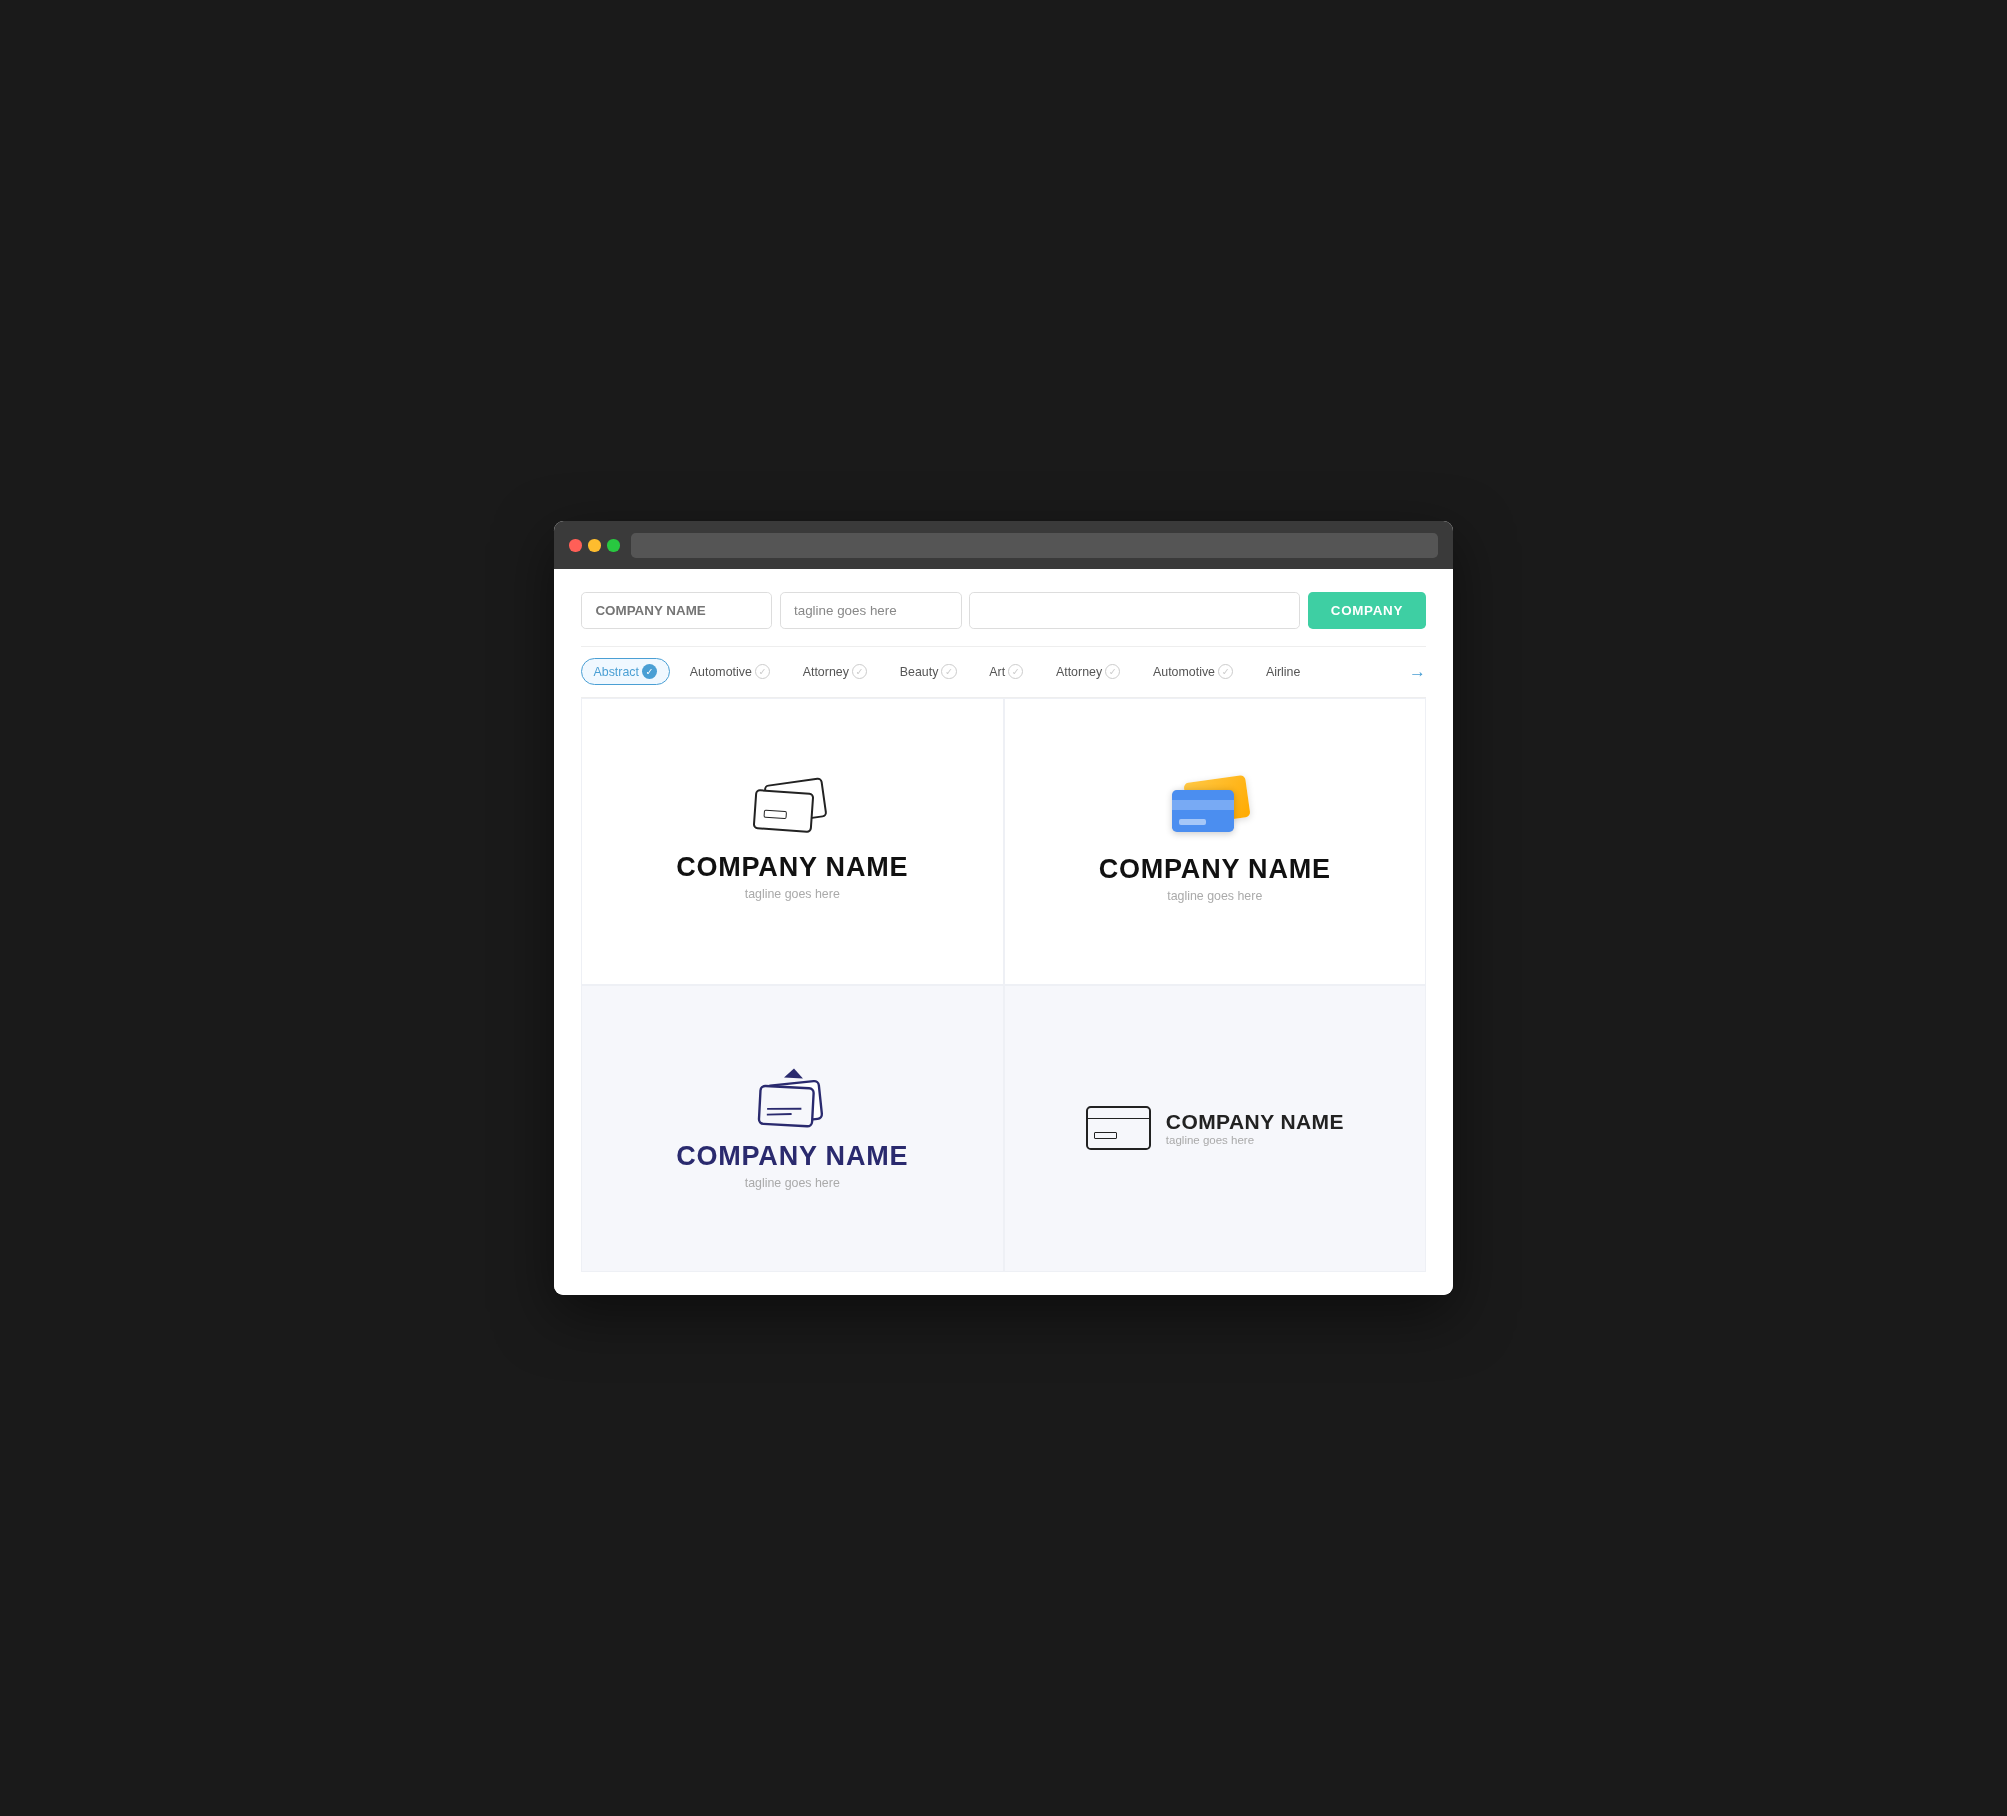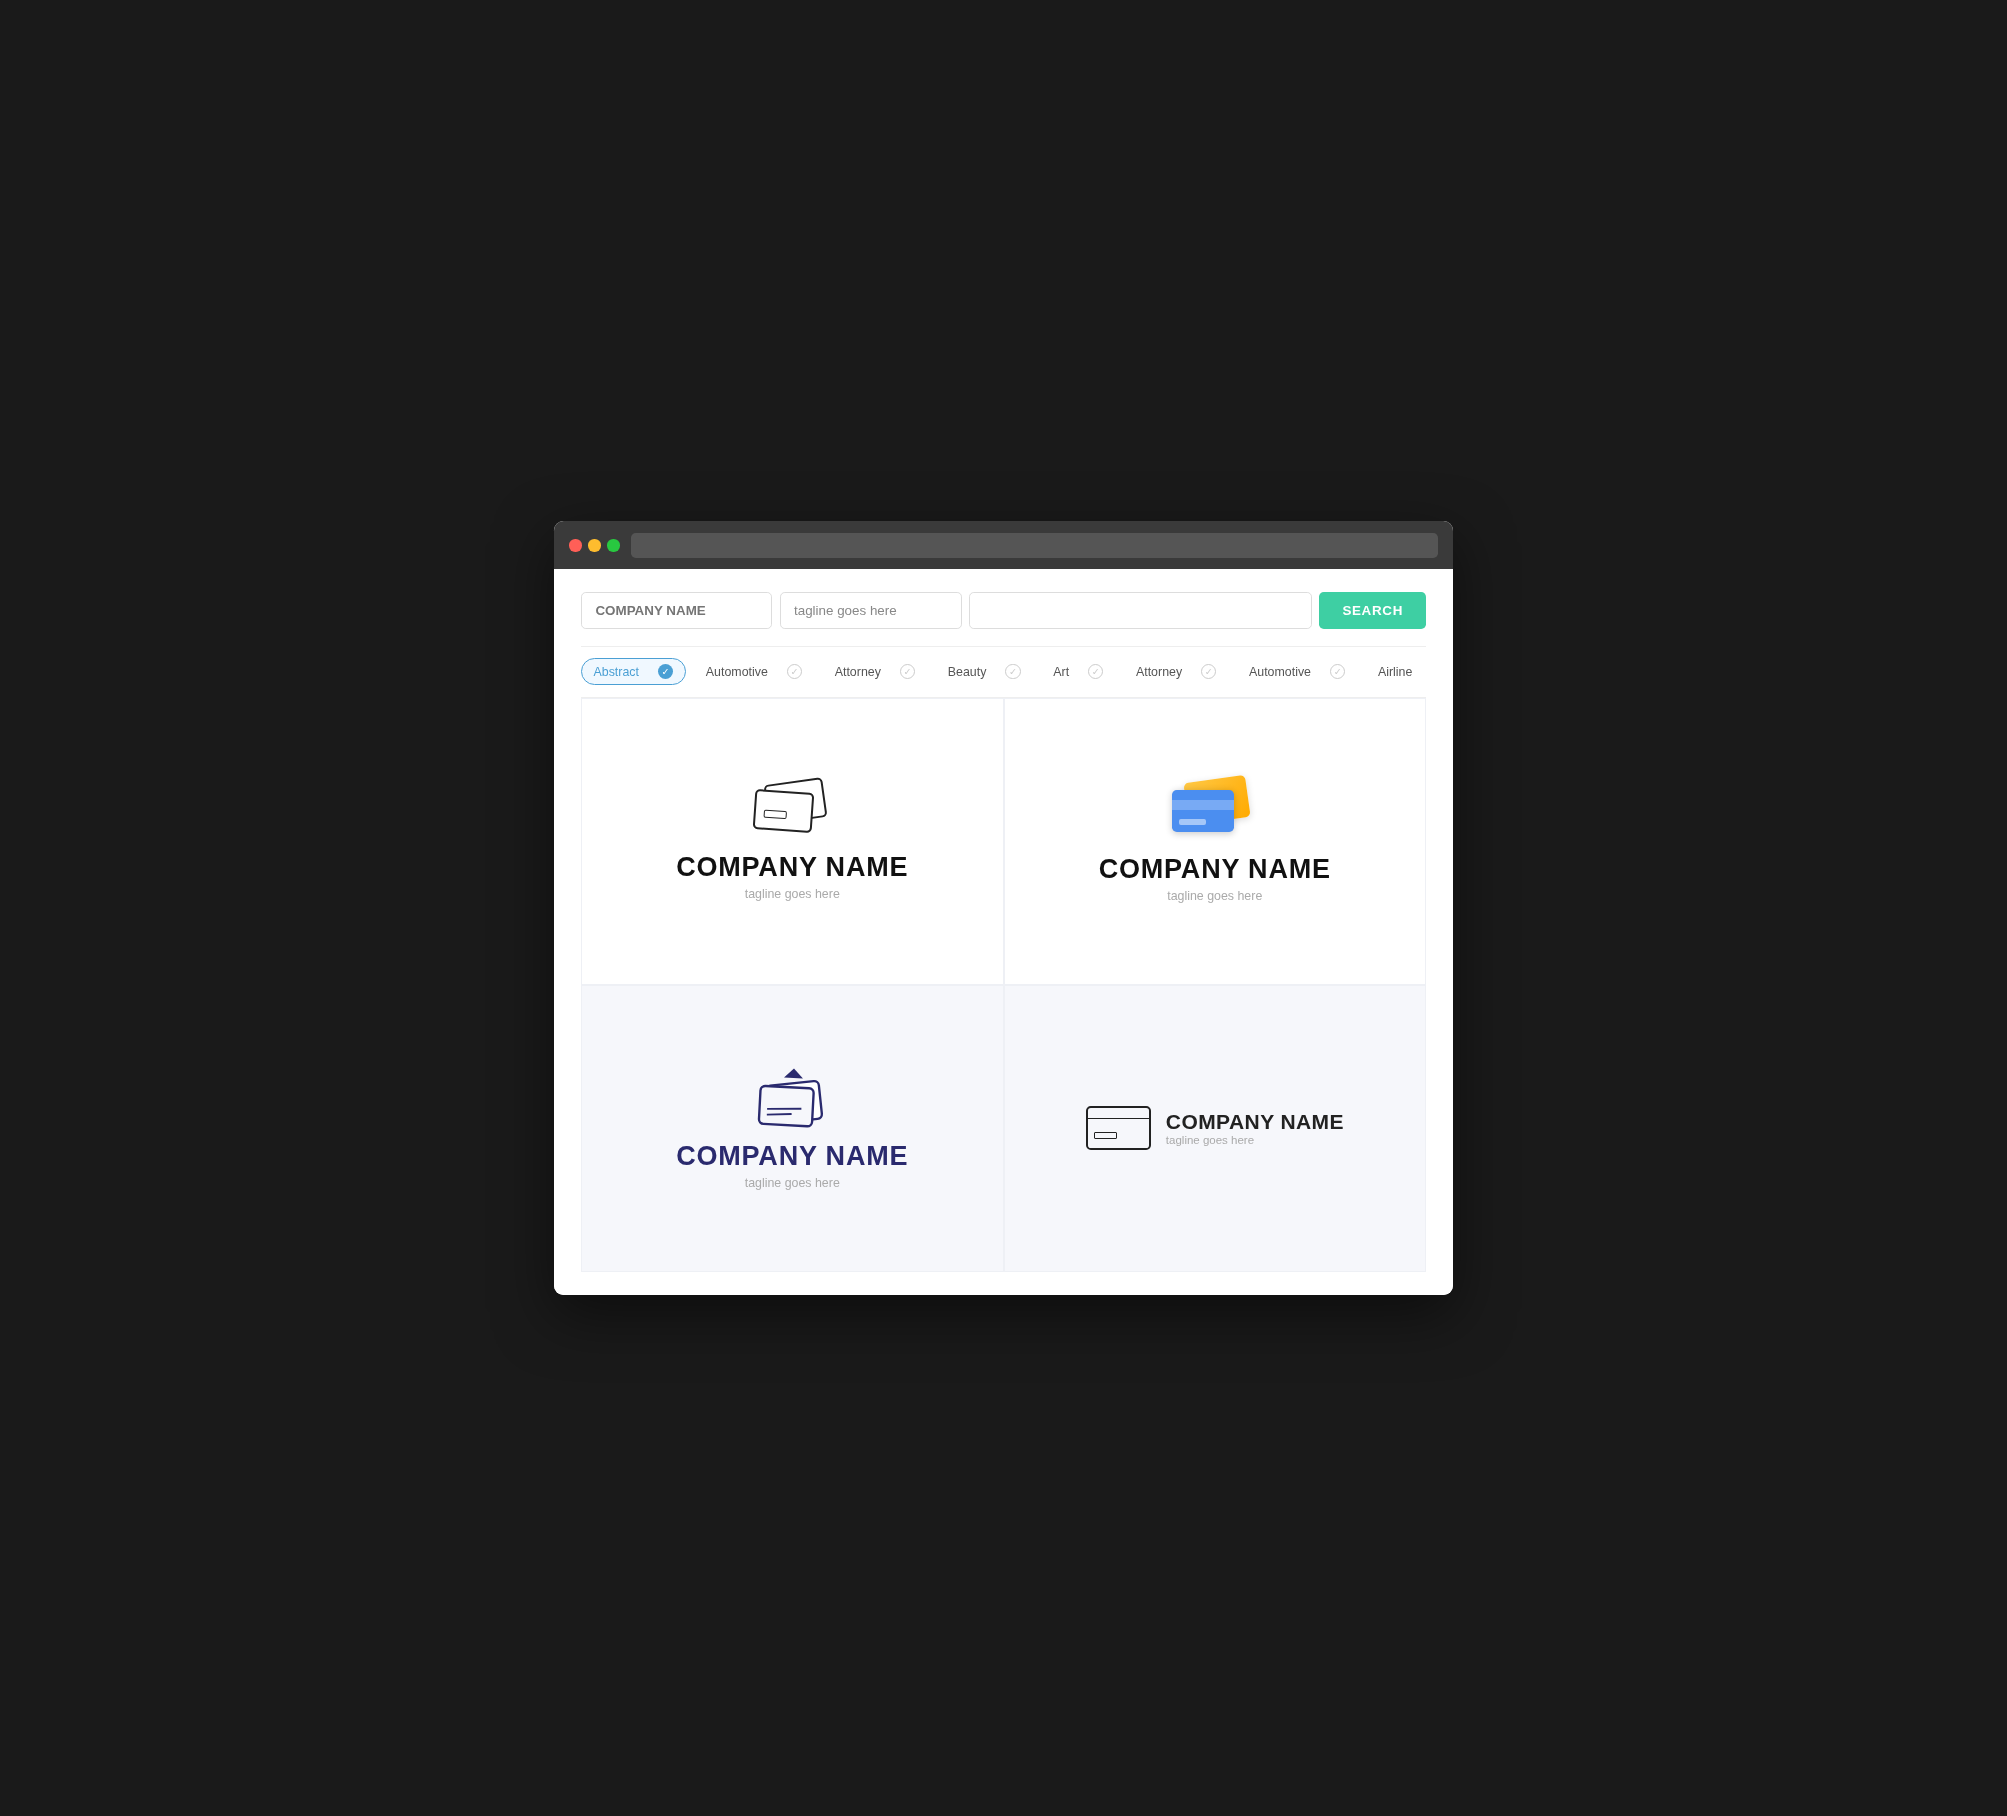--- a/index.html
+++ b/index.html
@@ -87,21 +87,21 @@
       gap: 7.6px;
       padding: 11.5px 0;
       border-top: 1px solid #eee;
       border-bottom: 1px solid #eee;
       margin-bottom: 0;
       overflow: hidden;
     }
     .category-pill {
       display: flex;
       align-items: center;
-      gap: 19px;
+      gap: 3px;
       padding: 4.8px 11.5px;
       border-radius: 19px;
       font-size: 12.4px;
       cursor: pointer;
       white-space: nowrap;
       border: 1.4px solid transparent;
       color: #555;
     }
     .category-pill.active {
       border-color: #4a9fd4;
@@ -313,21 +313,21 @@
     <div class="address-bar"></div>
   </div>
 
   <div class="app-content">
 
 
     <div class="search-bar">
       <input class="search-input company" type="text" placeholder="COMPANY NAME" style="">
       <input class="search-input tagline" type="text" value="tagline goes here" placeholder="tagline goes here" style="">
       <input class="search-input extra" type="text" style="">
-      <button class="search-button">SEARCH</button>
+      <button class="search-button">COMPANY</button>
     </div>
 
     <div class="category-bar">
       <div class="category-pill active">
         <span>Abstract</span>
         <span class="check-icon">✓</span>
       </div>
       <div class="category-pill">
         <span>Automotive</span>
         <span class="check-icon">✓</span>

